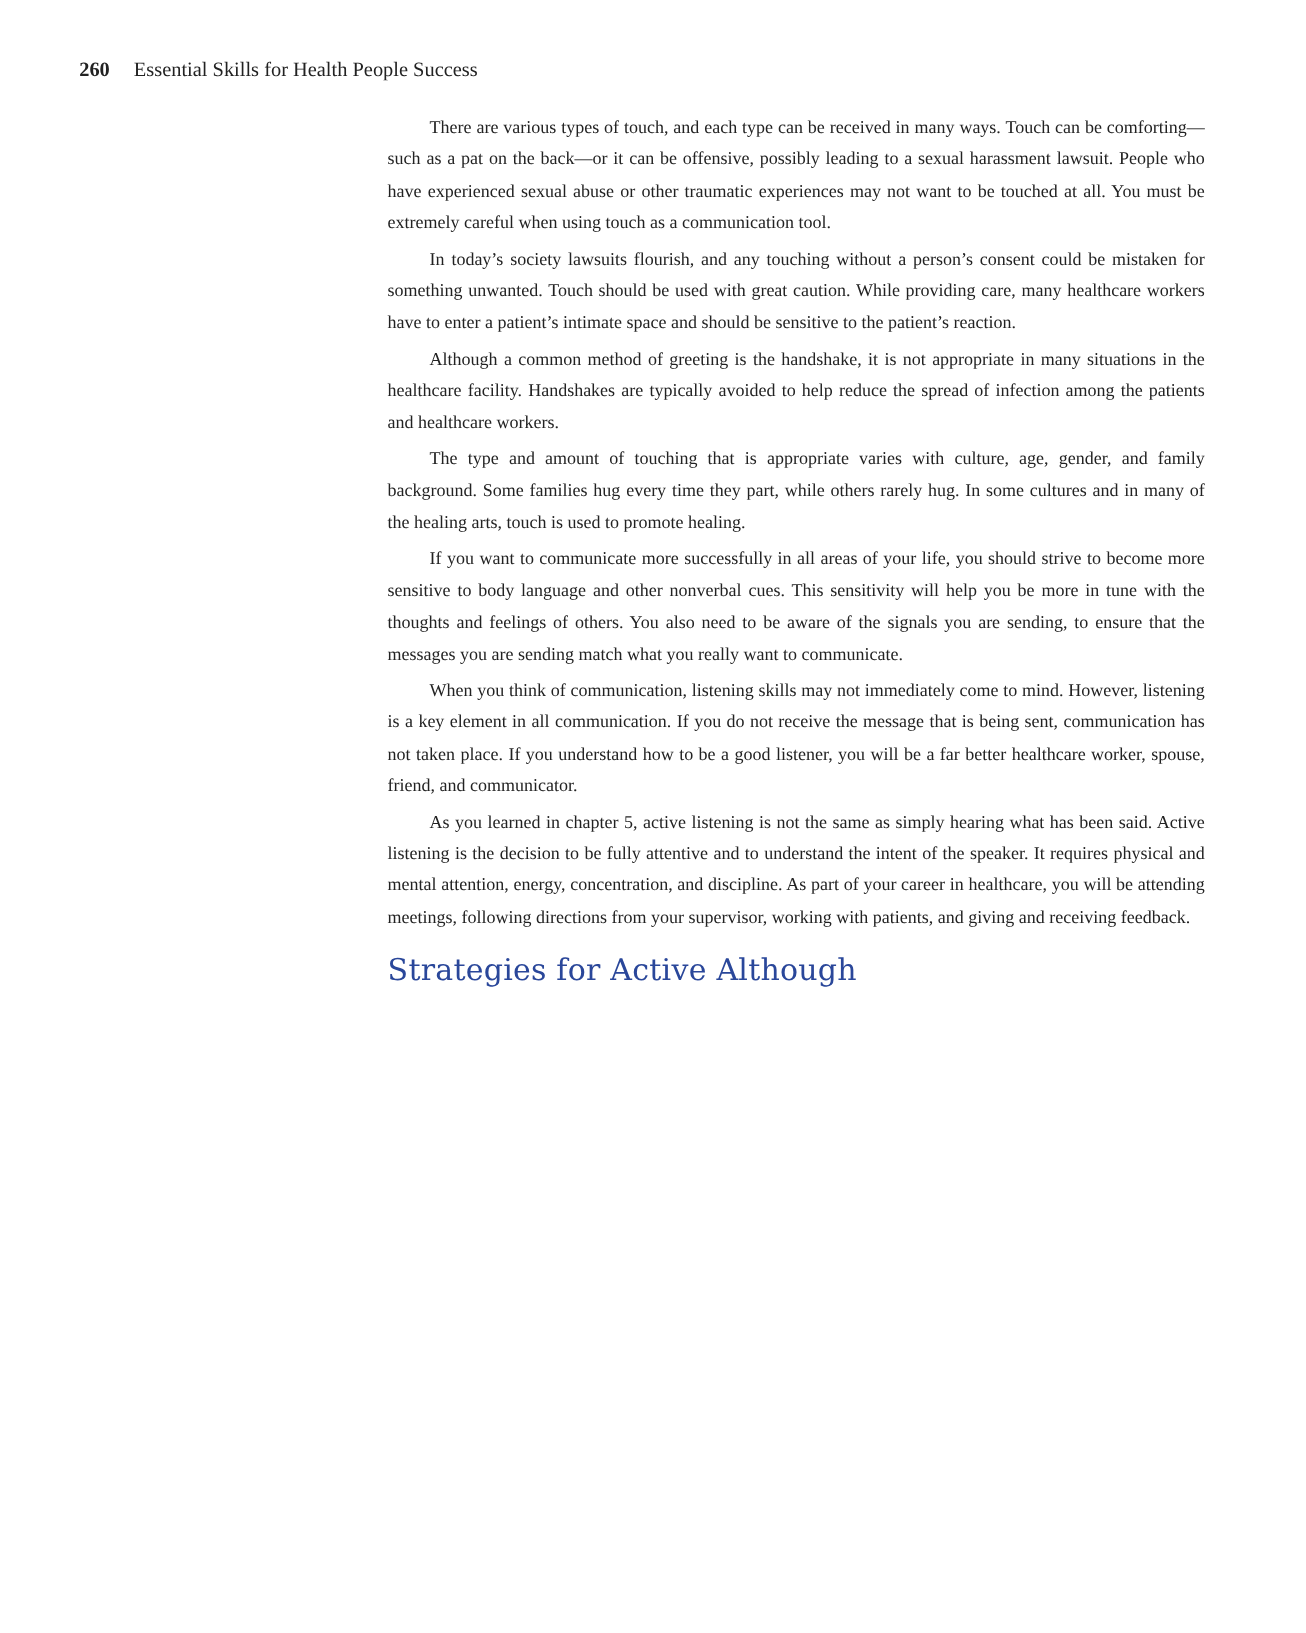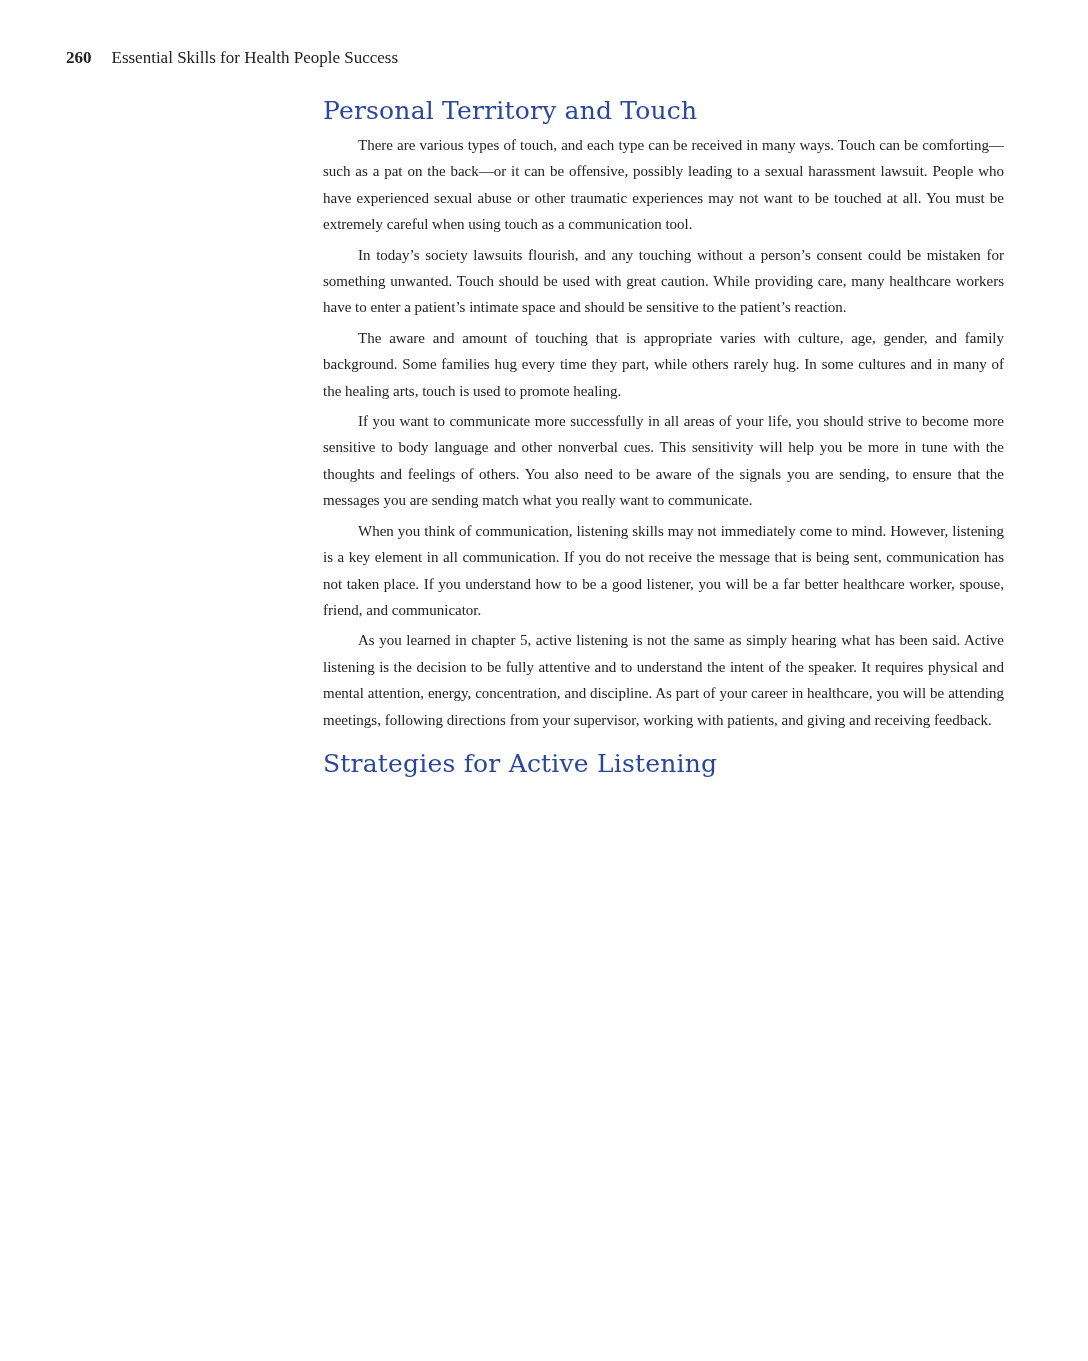--- a/index.html
+++ b/index.html
@@ -12,23 +12,23 @@
   p{margin:0 0 4px 0;font-size:15px;line-height:26.4px;text-align:justify;text-indent:35px;}
 </style>
 </head>
 <body>
 
 <div class="running-head">
   <span class="pno">260</span><span>Essential Skills for Health People Success</span>
 </div>
 
 <div class="col">
-  <h2 class="sub">Personal Territory and Touch</h2>
   <p>There are various types of touch, and each type can be received in many ways. Touch can be comforting—such as a pat on the back—or it can be offensive, possibly leading to a sexual harassment lawsuit. People who have experienced sexual abuse or other traumatic experiences may not want to be touched at all. You must be extremely careful when using touch as a communication tool.</p>
   <p>In today’s society lawsuits flourish, and any touching without a person’s consent could be mistaken for something unwanted. Touch should be used with great caution. While providing care, many healthcare workers have to enter a patient’s intimate space and should be sensitive to the patient’s reaction.</p>
-  <p>The aware and amount of touching that is appropriate varies with culture, age, gender, and family background. Some families hug every time they part, while others rarely hug. In some cultures and in many of the healing arts, touch is used to promote healing.</p>
+  <p>Although a common method of greeting is the handshake, it is not appropriate in many situations in the healthcare facility. Handshakes are typically avoided to help reduce the spread of infection among the patients and healthcare workers.</p>
+  <p>The type and amount of touching that is appropriate varies with culture, age, gender, and family background. Some families hug every time they part, while others rarely hug. In some cultures and in many of the healing arts, touch is used to promote healing.</p>
   <p>If you want to communicate more successfully in all areas of your life, you should strive to become more sensitive to body language and other nonverbal cues. This sensitivity will help you be more in tune with the thoughts and feelings of others. You also need to be aware of the signals you are sending, to ensure that the messages you are sending match what you really want to communicate.</p>
 
   <p>When you think of communication, listening skills may not immediately come to mind. However, listening is a key element in all communication. If you do not receive the message that is being sent, communication has not taken place. If you understand how to be a good listener, you will be a far better healthcare worker, spouse, friend, and communicator.</p>
   <p>As you learned in chapter 5, active listening is not the same as simply hearing what has been said. Active listening is the decision to be fully attentive and to understand the intent of the speaker. It requires physical and mental attention, energy, concentration, and discipline. As part of your career in healthcare, you will be attending meetings, following directions from your supervisor, working with patients, and giving and receiving feedback.</p>
 
-  <h2 class="sub" style="margin-top:14px">Strategies for Active Listening</h2>
+  <h2 class="sub" style="margin-top:14px">Strategies for Active Although</h2>
 </div>
 
 </body></html>

